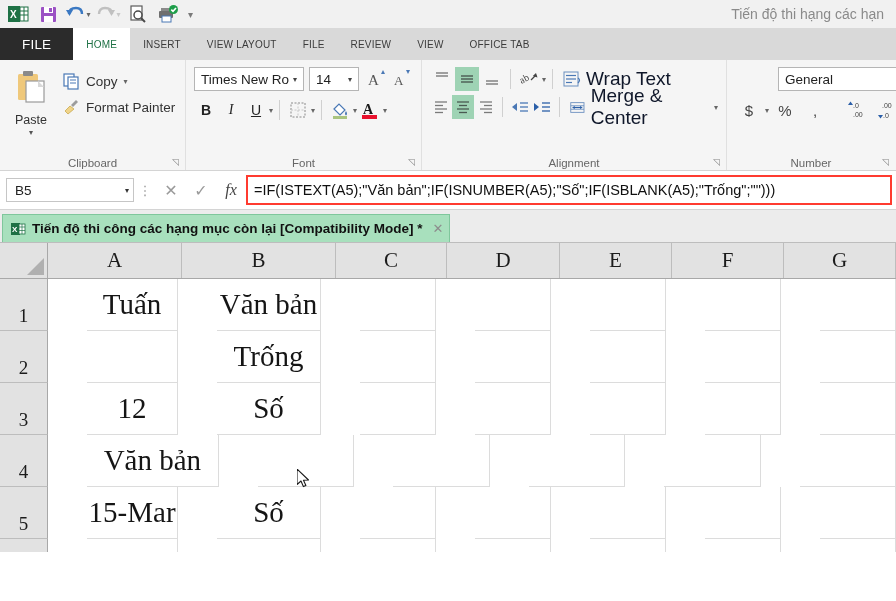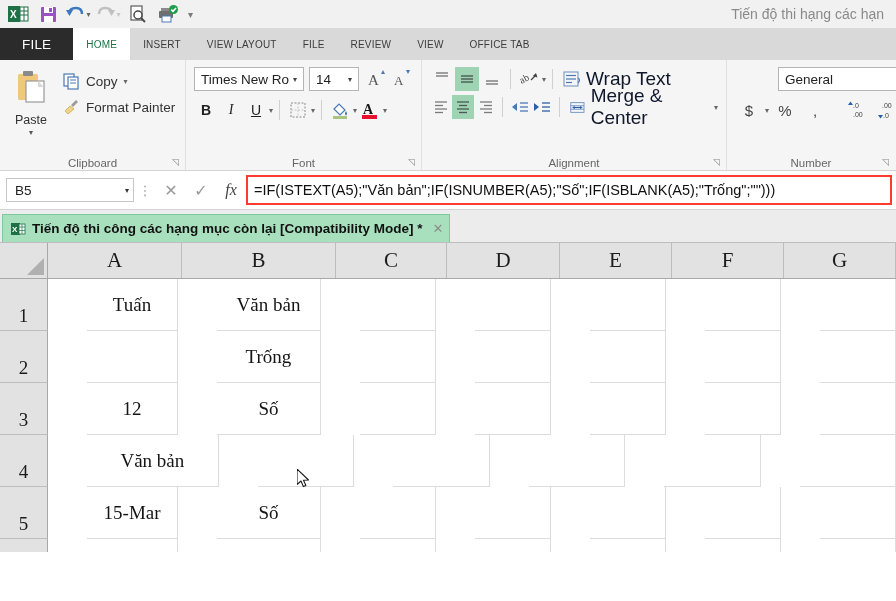--- a/index.html
+++ b/index.html
@@ -138,21 +138,21 @@
   .row{display:flex;height:52px;box-sizing:border-box;}
   .rowhead{
     width:48px;min-width:48px;background:#e2e2e2;border-right:1px solid #a8a8a8;
     border-bottom:1px solid #bdbdbd;box-sizing:border-box;
     display:flex;align-items:flex-end;justify-content:center;padding-bottom:3px;
     font-family:"Liberation Serif",serif;font-size:19px;color:#1b1b1b;
   }
   .cell{
     border-right:1px solid #dcdcdc;border-bottom:1px solid #dcdcdc;box-sizing:border-box;
     display:flex;align-items:center;justify-content:center;
-    font-family:"Liberation Serif",serif;font-size:19px;color:#151515;
+    font-family:"Liberation Serif",serif;font-size:29px;color:#151515;
     overflow:hidden;white-space:nowrap;margin-left:39px;
   }
   .cursor-arrow{position:absolute;pointer-events:none;}
 </style>
 </head>
 <body>
 
 <div class="titlebar">
   <div class="qat">
 

